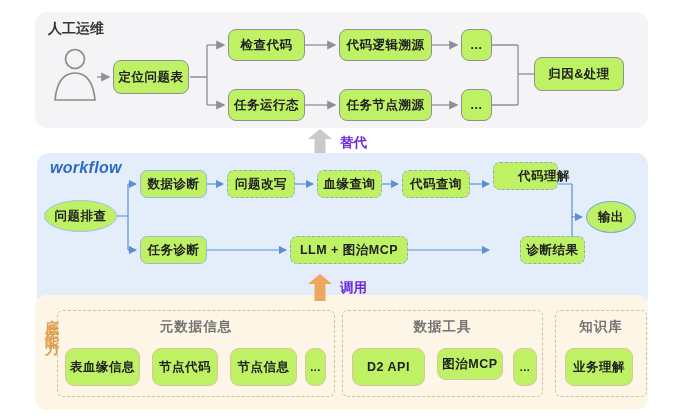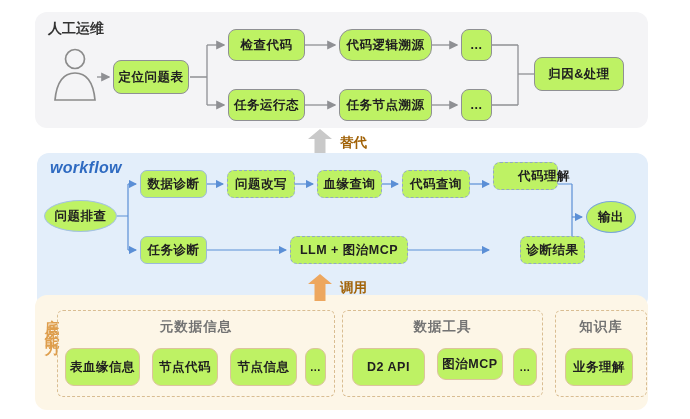--- a/index.html
+++ b/index.html
@@ -19,21 +19,21 @@
   .gbox{border:1.4px solid #8f9094;border-radius:8px;}
   .sbox{border:1.3px solid #9cb9da;border-radius:7px;}
   .dbox{border:1.3px dashed #93a9c4;border-radius:7px;}
   .oval1{border:1.3px solid #a4c2e2;border-radius:50%;}
   .oval2{border:1.3px solid #7aa6da;border-radius:50%;}
   .group{position:absolute;border:1.3px dashed #d9bd92;border-radius:6px;box-sizing:border-box;}
   .gtitle{margin-top:7px;text-align:center;font-size:13.5px;font-weight:700;letter-spacing:1px;color:#737373;}
   .fbox{border:1.3px solid #dcc49c;border-radius:9px;}
   .vlabel{position:absolute;left:7px;top:13px;height:94px;writing-mode:vertical-rl;text-orientation:upright;
           font-size:14.5px;font-weight:700;color:#de9e4d;letter-spacing:7px;}
-  .blk-label{position:absolute;font-size:13.5px;font-weight:700;color:#a16207;}
+  .blk-label{position:absolute;font-size:13.5px;font-weight:700;color:#6d28d9;}
   .blockarrow{position:absolute;}
 </style>
 </head>
 <body>
 
 <div class="canvas">
 
   <section class="panel panel-top">
     <svg class="wires" width="613" height="116" viewBox="0 0 613 116">
       <defs>
@@ -57,21 +57,21 @@
     <div class="ptitle">人工运维</div>
     <svg class="blockarrow" style="left:18px;top:36px;" width="44" height="54" viewBox="0 0 44 54">
       <g stroke="#8b8b8b" stroke-width="1.7" fill="none">
         <circle cx="22" cy="11" r="9.5"></circle>
         <path d="M2 52 C4 31 12 25 22 25 C32 25 40 31 42 52 Z"></path>
       </g>
     </svg>
     <div class="node gbox" style="left:78px;top:48px;width:76px;height:34px;">定位问题表</div>
     <div class="node gbox" style="left:193px;top:17px;width:77px;height:32px;">检查代码</div>
     <div class="node gbox" style="left:193px;top:77px;width:77px;height:32px;">任务运行态</div>
-    <div class="node gbox" style="left:304px;top:17px;width:93px;height:32px;border-radius:13px;">代码逻辑溯源</div>
+    <div class="node gbox" style="left:304px;top:17px;width:93px;height:32px;">代码逻辑溯源</div>
     <div class="node gbox" style="left:304px;top:77px;width:93px;height:32px;">任务节点溯源</div>
     <div class="node gbox" style="left:426px;top:17px;width:31px;height:32px;">...</div>
     <div class="node gbox" style="left:426px;top:77px;width:31px;height:32px;">...</div>
     <div class="node gbox" style="left:499px;top:45px;width:90px;height:34px;">归因&amp;处理</div>
   </section>
 
   <svg class="blockarrow" style="left:308px;top:129px;" width="24" height="27" viewBox="0 0 24 27">
     <polygon points="12,0 24,10 17.5,10 17.5,27 6.5,27 6.5,10 0,10" fill="#c9c9c9"></polygon>
   </svg>
   <div class="blk-label" style="left:340px;top:134px;">替代</div>

